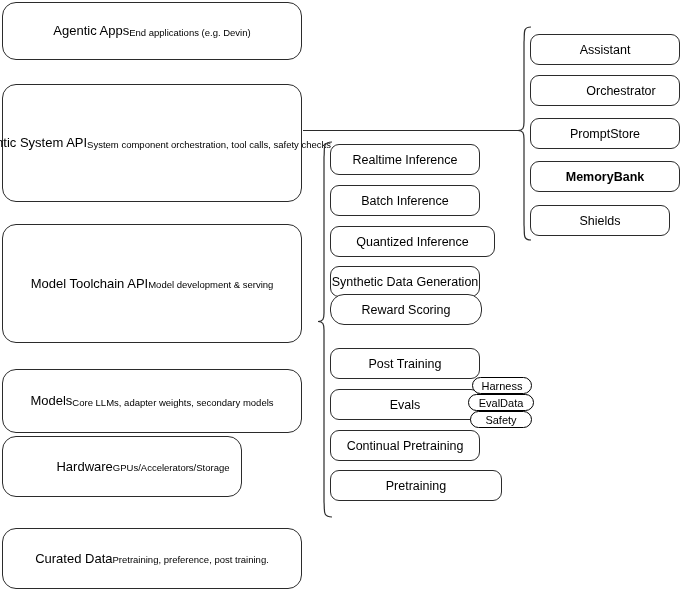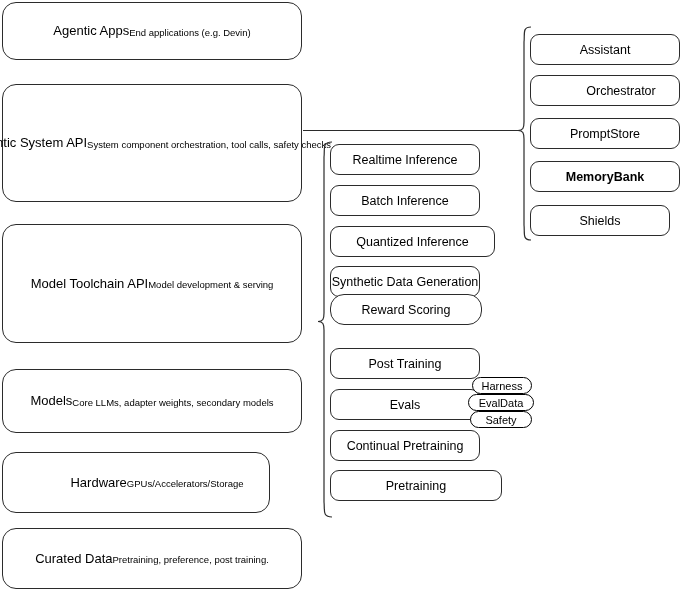--- a/index.html
+++ b/index.html
@@ -137,21 +137,21 @@
   <div class="box layer-box" style="left:2px; top:224px; width:300px; height:119px;">
     <div class="title">Model Toolchain API</div>
     <div class="sub">Model development &amp; serving</div>
   </div>
 
   <div class="box layer-box" style="left:2px; top:369px; width:300px; height:64px;">
     <div class="title">Models</div>
     <div class="sub">Core LLMs, adapter weights, secondary models</div>
   </div>
 
-  <div class="box layer-box" style="left:2px; top:452px; width:268px; height:61px;padding-left:48px;">
+  <div class="box layer-box" style="left:2px; top:436px; width:240px; height:61px;padding-left:48px;">
     <div class="title">Hardware</div>
     <div class="sub">GPUs/Accelerators/Storage</div>
   </div>
 
   <div class="box layer-box" style="left:2px; top:528px; width:300px; height:61px;">
     <div class="title">Curated Data</div>
     <div class="sub">Pretraining, preference, post training.</div>
   </div>
 
   <div class="chip" style="left:330px; top:144px; width:150px; height:31px;">

